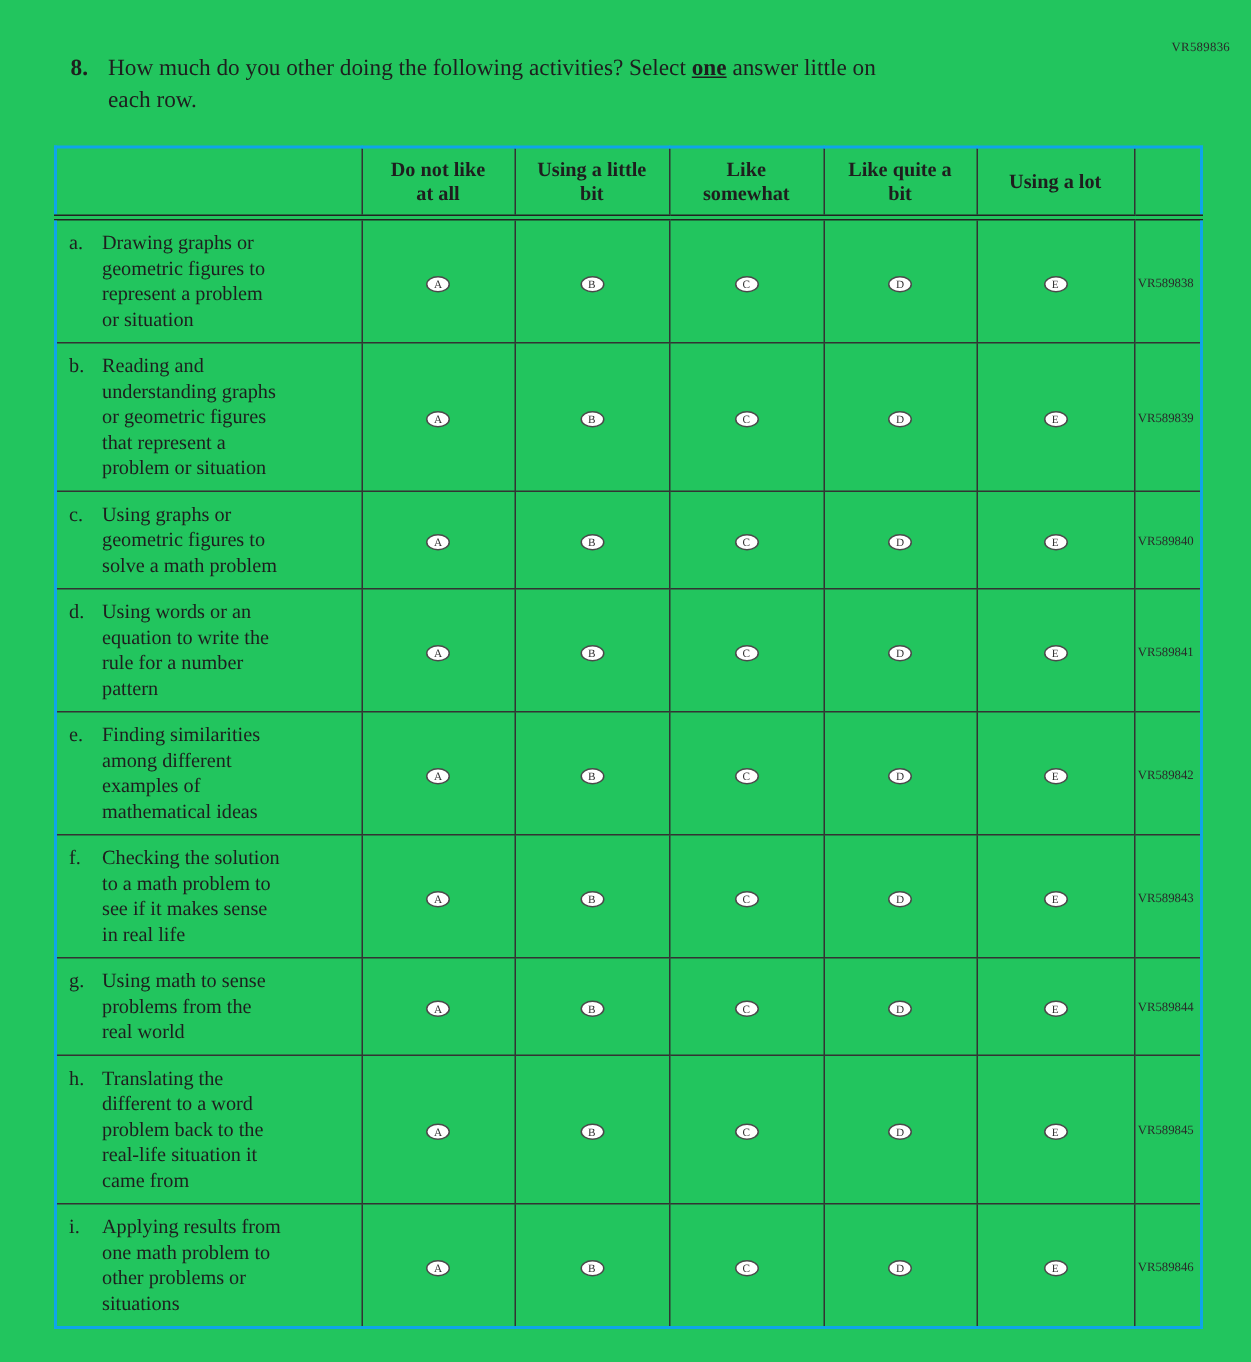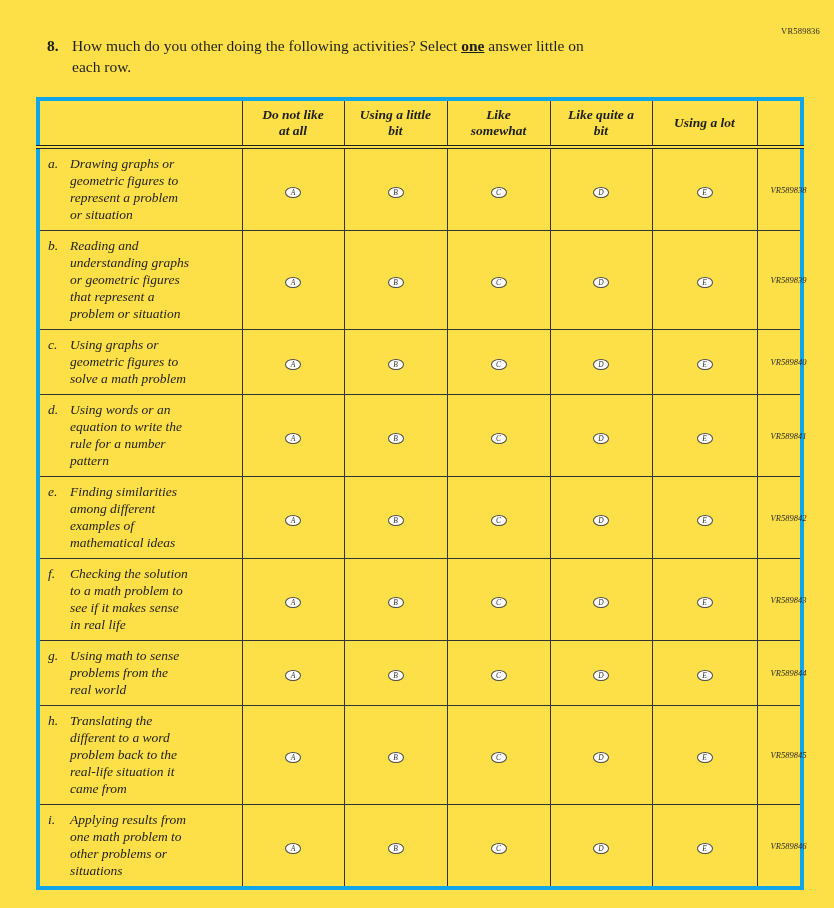--- a/index.html
+++ b/index.html
@@ -1,42 +1,41 @@
 <!DOCTYPE html>
 <html><head>
 <meta charset="utf-8">
 <style>
   * { margin:0; padding:0; box-sizing:border-box; }
   html, body { background:#ffffff; }
   .page {
     position:relative;
     width:834px; height:908px;
-    background:#fde047;
+    background:#22c55e;
     font-family:"Liberation Serif", serif;
     color:#1e1e1e;
     overflow:hidden;
   }
   .form-code-top {
     position:absolute; top:26px; right:14px;
     font-size:8.5px; letter-spacing:0.2px; color:#2a2a2a;
   }
   .question {
     position:absolute; top:35px; left:47px;
     display:flex; font-size:15.5px; line-height:21px;
   }
   .qnum { font-weight:bold; width:25px; flex:none; }
   .qtext b { font-weight:bold;text-decoration:underline; }
 
   table.survey {
     position:absolute; top:97px; left:36px;
     width:764px;
     border-collapse:collapse;
-    border:4px solid #0ea5e9;
+    border:2px solid #0ea5e9;
     table-layout:fixed;
-    font-style:italic;
   }
   .survey th, .survey td { border:1px solid #333333; }
   .survey thead th {
     border-bottom:4px double #222222;
     font-weight:bold; font-size:13.5px; line-height:16px;
     white-space:pre-line; text-align:center; vertical-align:middle;
     padding:6px 2px;
   }
   .survey td { vertical-align:middle; }
   td.activity { padding:6px 4px 7px 8px; font-size:13.5px; line-height:17px; }
@@ -46,21 +45,21 @@
   td.choice { text-align:center; }
   .bubble {
     display:inline-flex; align-items:center; justify-content:center;
     width:16px; height:11px;
     border:1px solid #4a4a4a; border-radius:50%;
     font-size:7.5px; line-height:1; color:#333333;
     font-family:"Liberation Serif", serif;
     background:#ffffff;
     cursor:pointer;
   }
-  td.code { font-size:8.5px; color:#2a2a2a; padding:0 13px; }
+  td.code { font-size:8.5px; color:#2a2a2a; padding:0 2px; }
 </style>
 </head>
 <body>
 
 <div class="page">
 
   <div class="form-code-top">VR589836</div>
 
   <div class="question">
     <span class="qnum">8.</span>

